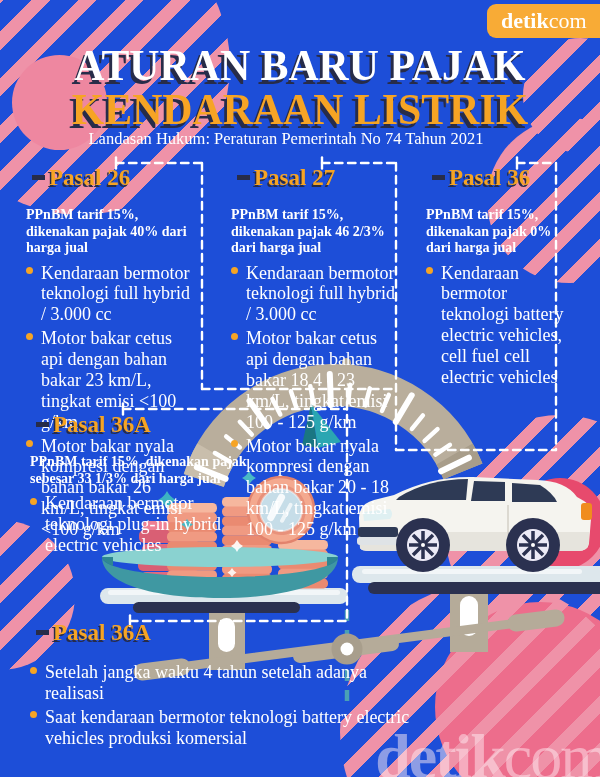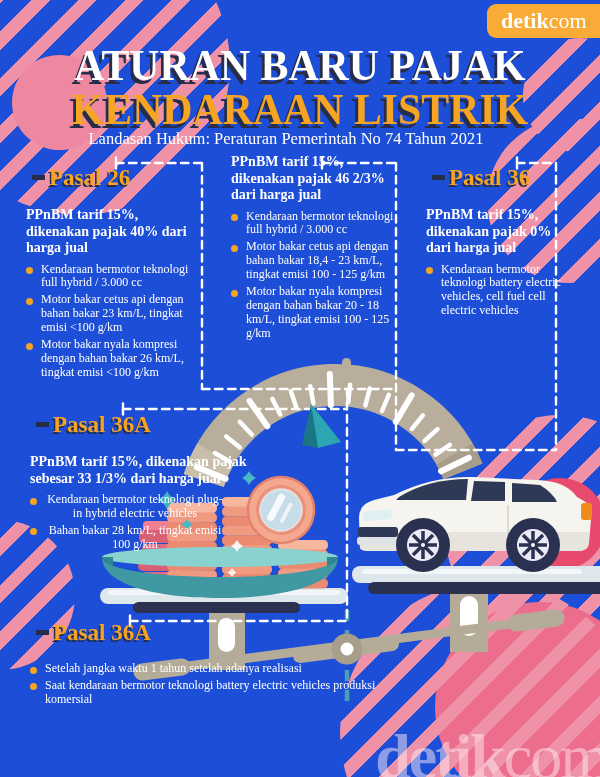--- a/index.html
+++ b/index.html
@@ -19,29 +19,29 @@
   #title1{top:44px;color:#ffffff;}
   #title2{top:88px;color:#f6a424;}
   #subtitle{position:absolute;top:129px;left:0;width:572px;text-align:center;color:#fff;
             font-size:16.5px;z-index:2;}
   
   .section{position:absolute;z-index:3;color:#fff;}
   .section h2{margin:16px;font-size:23px;font-weight:700;color:#f6a424;
               text-shadow:-1.5px 1.5px 0 #272c49;white-space:nowrap;}
   .hdash{display:inline-block;width:13px;height:5px;background:#272c49;margin:0 4px 5px 0;vertical-align:middle;}
   .intro{font-weight:700;font-size:14px;line-height:1.18;margin:5px 0 6px 10px;}
-  .section ul{list-style:none;margin:0 0 0 10px;padding:0;font-size:12px;line-height:1.16;}
+  .section ul{list-style:none;margin:0 0 0 10px;padding:0;font-size:18px;line-height:1.16;}
   .section li{position:relative;padding-left:15px;margin-bottom:3px;}
   .section li::before{content:"";position:absolute;left:0;top:4.5px;width:7px;height:7px;
                       border-radius:50%;background:#f6a424;}
   #sec-p26{left:16px;top:149px;width:182px;}
   #sec-p27{left:221px;top:149px;width:180px;}
   #sec-p36{left:416px;top:149px;width:148px;}
   #sec-p36a{left:20px;top:396px;width:252px;}
-  #sec-p36a ul{max-width:195px;text-align:center;}
+  #sec-p36a ul{max-width:195px;}
   #sec-p36a2{left:20px;top:604px;width:392px;}
   #sec-p36a2 .intro{max-width:232px;}
   
   #illus{position:absolute;left:0;top:0;z-index:1;}
   
   #footer{position:absolute;left:0;bottom:0;width:600px;height:30px;background:#f3a73b;z-index:4;
           text-align:center;font-size:11px;line-height:30px;color:#fbd6a2;letter-spacing:.4px;}
   #watermark{position:absolute;right:-8px;bottom:-12px;z-index:5;font-size:64px;letter-spacing:-2px;
              color:rgba(255,236,242,.5);line-height:1;}
   #watermark b{font-weight:700;} #watermark span{font-weight:400;}
@@ -236,20 +236,21 @@
     <h2><span class="hdash"></span><span>Pasal 26</span></h2>
     <div class="intro">PPnBM tarif 15%, dikenakan pajak 40% dari harga jual</div>
     <ul>
       <li>Kendaraan bermotor teknologi full hybrid / 3.000 cc</li>
       <li>Motor bakar cetus api dengan bahan bakar 23 km/L, tingkat emisi &lt;100 g/km</li>
       <li>Motor bakar nyala kompresi dengan bahan bakar 26 km/L, tingkat emisi &lt;100 g/km</li>
     </ul>
   </div>
 
   <div class="section" id="sec-p27">
+    <h2><span class="hdash"></span><span>Pasal 27</span></h2>
     <div class="intro">PPnBM tarif 15%, dikenakan pajak 46 2/3% dari harga jual</div>
     <ul>
       <li>Kendaraan bermotor teknologi full hybrid / 3.000 cc</li>
       <li>Motor bakar cetus api dengan bahan bakar 18,4 - 23 km/L, tingkat emisi 100 - 125 g/km</li>
       <li>Motor bakar nyala kompresi dengan bahan bakar 20 - 18 km/L, tingkat emisi 100 - 125 g/km</li>
     </ul>
   </div>
 
   <div class="section" id="sec-p36">
     <h2><span class="hdash"></span><span>Pasal 36</span></h2>
@@ -257,27 +258,26 @@
     <ul>
       <li>Kendaraan bermotor teknologi battery electric vehicles, cell fuel cell electric vehicles</li>
     </ul>
   </div>
 
   <div class="section" id="sec-p36a">
     <h2><span class="hdash"></span><span>Pasal 36A</span></h2>
     <div class="intro">PPnBM tarif 15%, dikenakan pajak sebesar 33 1/3% dari harga jual</div>
     <ul>
       <li>Kendaraan bermotor teknologi plug-in hybrid electric vehicles</li>
-      <li>Bahan bakar 28 km/L, tingkat emisi 100 g/km</li>
     </ul>
   </div>
 
   <div class="section" id="sec-p36a2">
     <h2><span class="hdash"></span><span>Pasal 36A</span></h2>
     <ul>
-      <li>Setelah jangka waktu 1 tahun setelah adanya realisasi</li>
+      <li>Setelah jangka waktu 4 tahun setelah adanya realisasi</li>
       <li>Saat kendaraan bermotor teknologi battery electric vehicles produksi komersial</li>
     </ul>
   </div>
 
   <div id="watermark"><b>detik</b><span>com</span></div>
 
 </div>
 
 </body></html>

